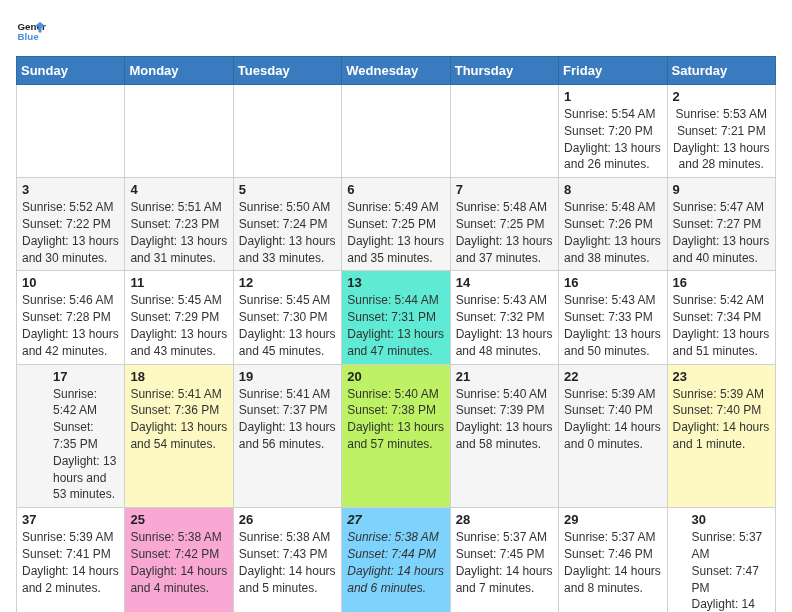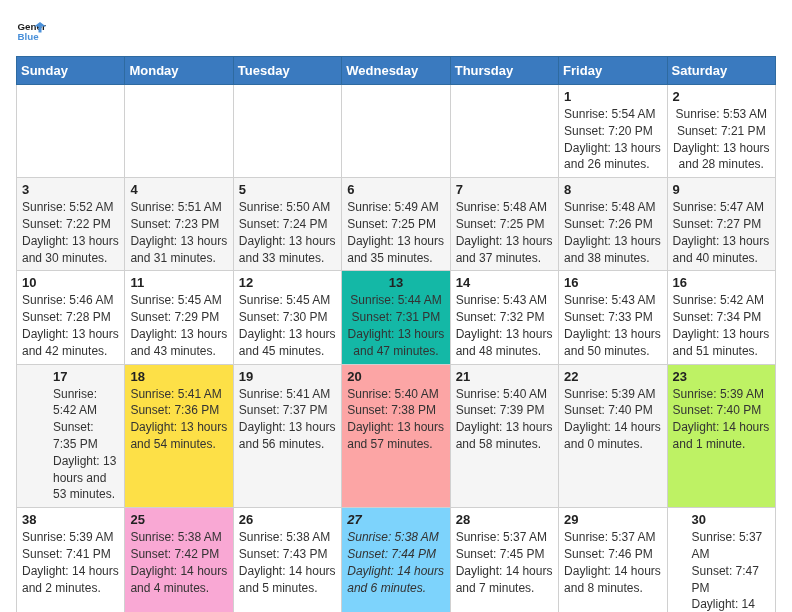--- a/index.html
+++ b/index.html
@@ -187,21 +187,21 @@
           <div class="day-info" style="white-space: pre-line;">Sunrise: 5:45 AM
 Sunset: 7:29 PM
 Daylight: 13 hours and 43 minutes.</div>
         </td>
         <td style="background: rgb(255, 255, 255);">
           <span class="day-number">12</span>
           <div class="day-info" style="white-space: pre-line;">Sunrise: 5:45 AM
 Sunset: 7:30 PM
 Daylight: 13 hours and 45 minutes.</div>
         </td>
-        <td style="background: #14b8a6; text-align: center;">
+        <td style="background: #5eead4;">
           <span class="day-number">13</span>
           <div class="day-info" style="white-space: pre-line;">Sunrise: 5:44 AM
 Sunset: 7:31 PM
 Daylight: 13 hours and 47 minutes.</div>
         </td>
         <td style="background: rgb(255, 255, 255);">
           <span class="day-number">14</span>
           <div class="day-info" style="white-space: pre-line;">Sunrise: 5:43 AM
 Sunset: 7:32 PM
 Daylight: 13 hours and 48 minutes.</div>
@@ -219,60 +219,60 @@
 Daylight: 13 hours and 51 minutes.</div>
         </td>
       </tr>
       <tr>
         <td style="background: rgb(245, 245, 245); padding-left: 36px;">
           <span class="day-number">17</span>
           <div class="day-info" style="white-space: pre-line;">Sunrise: 5:42 AM
 Sunset: 7:35 PM
 Daylight: 13 hours and 53 minutes.</div>
         </td>
-        <td style="background: #fde047;">
+        <td style="background: #fef9c3;">
           <span class="day-number">18</span>
           <div class="day-info" style="white-space: pre-line;">Sunrise: 5:41 AM
 Sunset: 7:36 PM
 Daylight: 13 hours and 54 minutes.</div>
         </td>
         <td style="background: rgb(245, 245, 245);">
           <span class="day-number">19</span>
           <div class="day-info" style="white-space: pre-line;">Sunrise: 5:41 AM
 Sunset: 7:37 PM
 Daylight: 13 hours and 56 minutes.</div>
         </td>
-        <td style="background: #fca5a5;">
+        <td style="background: #bef264;">
           <span class="day-number">20</span>
           <div class="day-info" style="white-space: pre-line;">Sunrise: 5:40 AM
 Sunset: 7:38 PM
 Daylight: 13 hours and 57 minutes.</div>
         </td>
         <td style="background: rgb(245, 245, 245);">
           <span class="day-number">21</span>
           <div class="day-info" style="white-space: pre-line;">Sunrise: 5:40 AM
 Sunset: 7:39 PM
 Daylight: 13 hours and 58 minutes.</div>
         </td>
         <td style="background: rgb(245, 245, 245);">
           <span class="day-number">22</span>
           <div class="day-info" style="white-space: pre-line;">Sunrise: 5:39 AM
 Sunset: 7:40 PM
 Daylight: 14 hours and 0 minutes.</div>
         </td>
-        <td style="background: #bef264;">
+        <td style="background: #fef9c3;">
           <span class="day-number">23</span>
           <div class="day-info" style="white-space: pre-line;">Sunrise: 5:39 AM
 Sunset: 7:40 PM
 Daylight: 14 hours and 1 minute.</div>
         </td>
       </tr>
       <tr>
         <td style="background: rgb(255, 255, 255);">
-          <span class="day-number">38</span>
+          <span class="day-number">37</span>
           <div class="day-info" style="white-space: pre-line;">Sunrise: 5:39 AM
 Sunset: 7:41 PM
 Daylight: 14 hours and 2 minutes.</div>
         </td>
         <td style="background: #f9a8d4;">
           <span class="day-number">25</span>
           <div class="day-info" style="white-space: pre-line;">Sunrise: 5:38 AM
 Sunset: 7:42 PM
 Daylight: 14 hours and 4 minutes.</div>
         </td>

